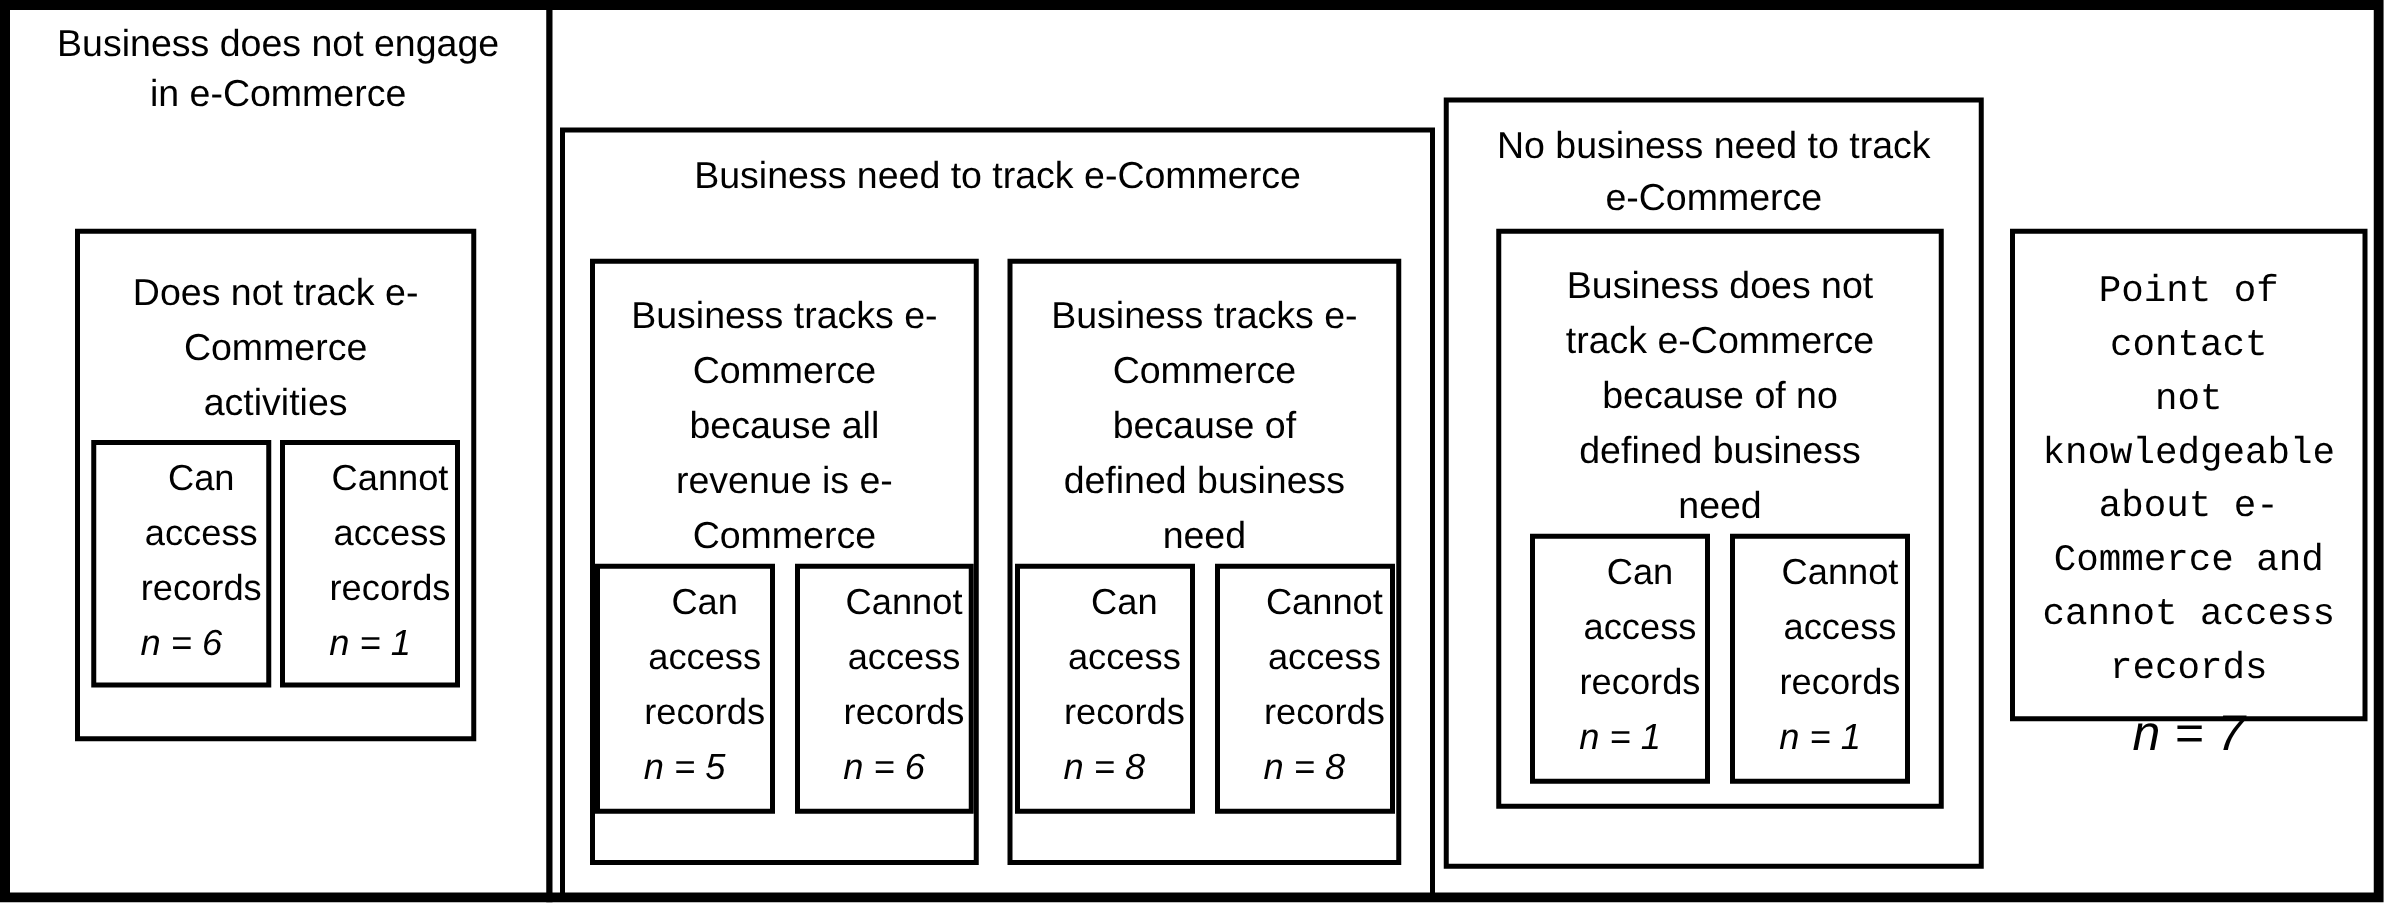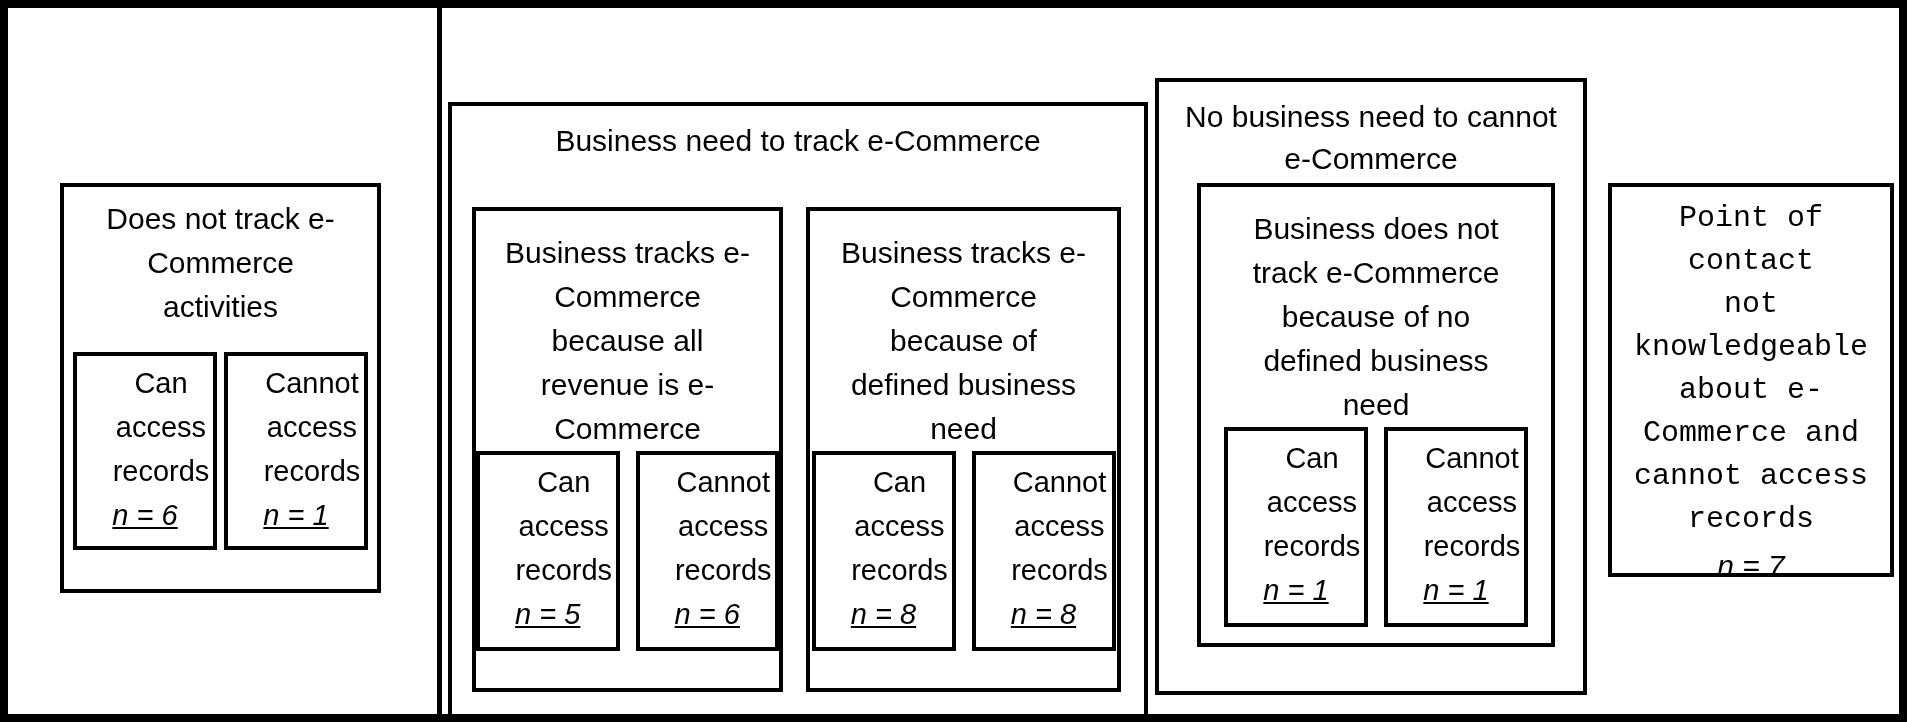--- a/index.html
+++ b/index.html
@@ -46,21 +46,21 @@
   .box {
     position: absolute;
     border: 4px solid #000;
     background: #ffffff;
   }
   .box-title {
     text-align: center;
     font-size: 30px;
     line-height: 44px;
     white-space: pre-line;
-    padding-top: 10px;
+    padding-top: 26px;
   }
   .group-title {
     text-align: center;
     font-size: 30px;
     line-height: 42px;
     white-space: pre-line;
     padding-top: 14px;
   }
   
   .need-group    { left: 448px;  top: 78px;  width: 700px; height: 617px; margin-top: 24px; }
@@ -73,21 +73,21 @@
   .sub-box { position: absolute; border: 4px solid #000; background: #fff; }
   .sub-box .box-title { padding-top: 20px; }
   .all-revenue-box     { left: 20px;  top: 101px; width: 311px; height: 485px; }
   .defined-need-box    { left: 354px; top: 101px; width: 315px; height: 485px; }
   .no-defined-need-box { left: 38px;  top: 101px; width: 358px; height: 464px; }
 
   .poc-box { left: 1608px; top: 183px; width: 286px; height: 394px; }
   .poc-box .box-title { line-height: 43px; font-family: Liberation Mono, monospace; }
   .poc-n {
     text-align: center;
-    font-size: 30px;
+    font-size: 40px;
     font-style: italic;
     margin-top: 8px;
   }
 
   .leaf-row {
     position: absolute;
     left: 0;
     right: 0;
     display: flex;
     justify-content: center;
@@ -99,29 +99,31 @@
     height: 198px;
     border: 4px solid #000;
     text-align: center;
     font-size: 29px;
     line-height: 44px;
     padding-top: 5px;
     background: #fff;
   }
   .leaf-row-sub .leaf { height: 200px; }
   .leaf-label { white-space: pre-line; padding-left: 32px; }
-  .leaf-n { font-style: italic; text-decoration: underline; }
+  .leaf-n { font-style: italic; }
 </style>
 </head>
 <body>
 
 <div class="canvas">
 
   <div class="v-divider"></div>
 
+  <div class="section-title left-title">Business does not engage
+in e-Commerce</div>
 
   <div class="box does-not-track-box">
     <div class="box-title">Does not track e-
 Commerce
 activities</div>
     <div class="leaf-row leaf-row-outer">
       <div class="leaf">
         <div class="leaf-label">Can
 access
 records</div>
@@ -179,21 +181,21 @@
           <div class="leaf-label">Cannot
 access
 records</div>
           <div class="leaf-n">n = 8</div>
         </div>
       </div>
     </div>
   </div>
 
   <div class="box no-need-group">
-    <div class="group-title">No business need to cannot
+    <div class="group-title">No business need to track
 e-Commerce</div>
 
     <div class="sub-box no-defined-need-box">
       <div class="box-title">Business does not
 track e-Commerce
 because of no
 defined business
 need</div>
       <div class="leaf-row leaf-row-sub">
         <div class="leaf">

